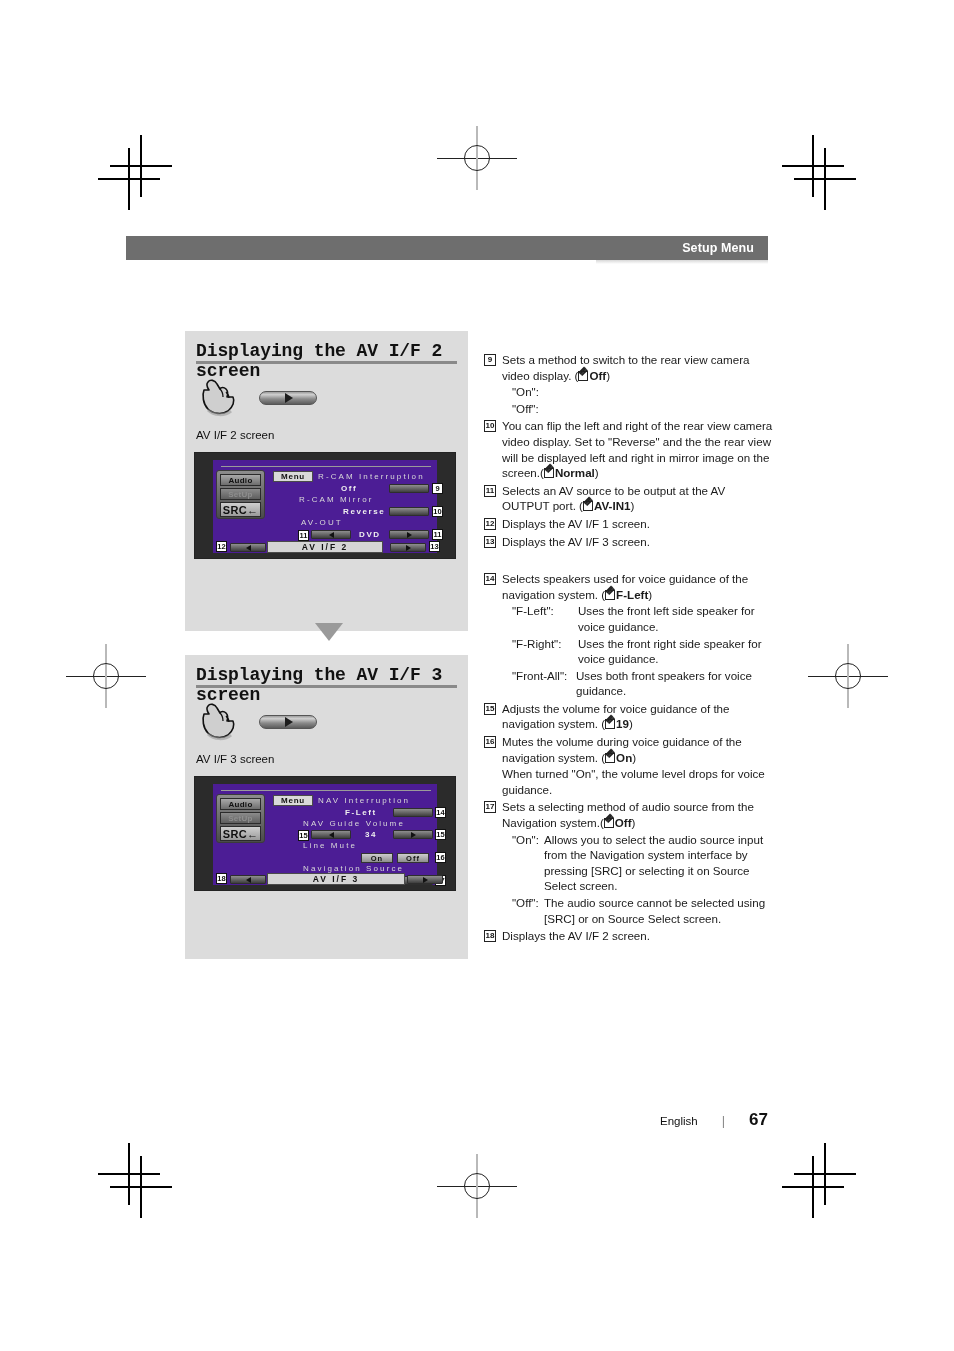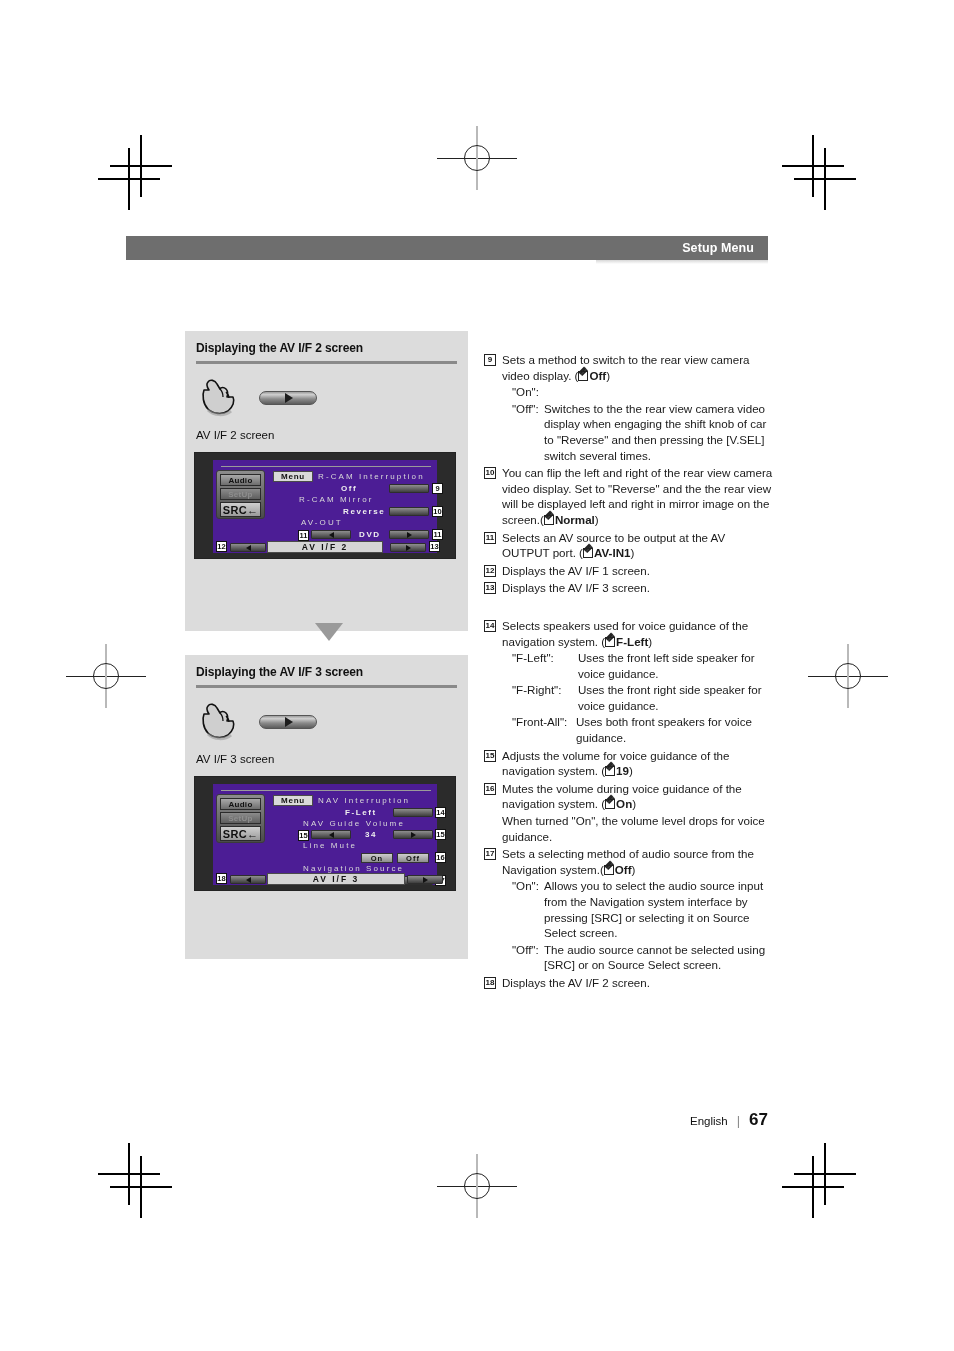--- a/index.html
+++ b/index.html
@@ -38,21 +38,21 @@
   
   .panel {
     position:absolute; left:185px; width:283px;
     background:#dcdcdc;
   }
   #panel-av2 { top:331px; height:300px; }
   #panel-av3 { top:655px; height:304px; }
 
   .panel-heading {
     position:absolute; left:11px; top:10px; width:261px;
-    font-size:12px; font-weight:bold; color:#111; letter-spacing:-0.1px;
+    font-size:18px; font-weight:bold; color:#111; letter-spacing:-0.1px;font-family:Liberation Mono, monospace;
   }
   .panel-rule {
     position:absolute; left:11px; top:30px; width:261px; height:2.5px;
     background:#8a8a8a;
   }
 
   
   .step-row { position:absolute; left:12px; top:42px; height:52px; width:260px; }
   .hand-icon { position:absolute; left:0px; top:0px; width:46px; height:48px; }
   .press-btn {
@@ -193,21 +193,21 @@
   .pen::after {
     content:""; position:absolute; left:1px; top:1px;
     width:8px; height:1.6px; background:#222;
     transform:rotate(-45deg); transform-origin:left center;
     box-shadow:0 2px 0 0 #222, 0 -1.5px 0 0 #222;
   }
 
   
   .footer {
     position:absolute; right:186px; top:1110px;
-    display:flex; align-items:baseline; gap:9px;
+    display:flex; align-items:baseline; gap:24px;
   }
   .footer .lang { font-size:11.5px; color:#111; }
   .footer .sep { color:#8a8a8a; font-size:13px; }
   .footer .pg { font-size:17px; font-weight:bold; color:#111; }
 </style>
 </head>
 <body>
 
 <div>
   <div class="crop" style="left:98px;top:178px;width:62px;height:1.6px;"></div>
@@ -398,21 +398,20 @@
 
   <div class="item">
     <span class="tag">9</span>
     <span class="body">
       <span>Sets a method to switch to the rear view camera video display. (</span><span class="pen"></span><b>Off</b><span>)</span>
       <span class="sub">
         <span class="k w1">"On":</span>
       </span>
       <span class="sub">
         <span class="k w1">"Off":</span>
-        <span class="t">Switches to the the rear view camera video display when engaging  the shift knob of car to "Reverse" and then pressing the [V.SEL] switch several times.</span>
       </span>
     </span>
   </div>
 
   <div class="item">
     <span class="tag">10</span>
     <span class="body"><span>You can flip the left and right of the rear view camera video display. Set to  "Reverse" and the the rear view will be displayed left and right in mirror image on the screen.(</span><span class="pen"></span><b>Normal</b><span>)</span></span>
   </div>
 
   <div class="item">

